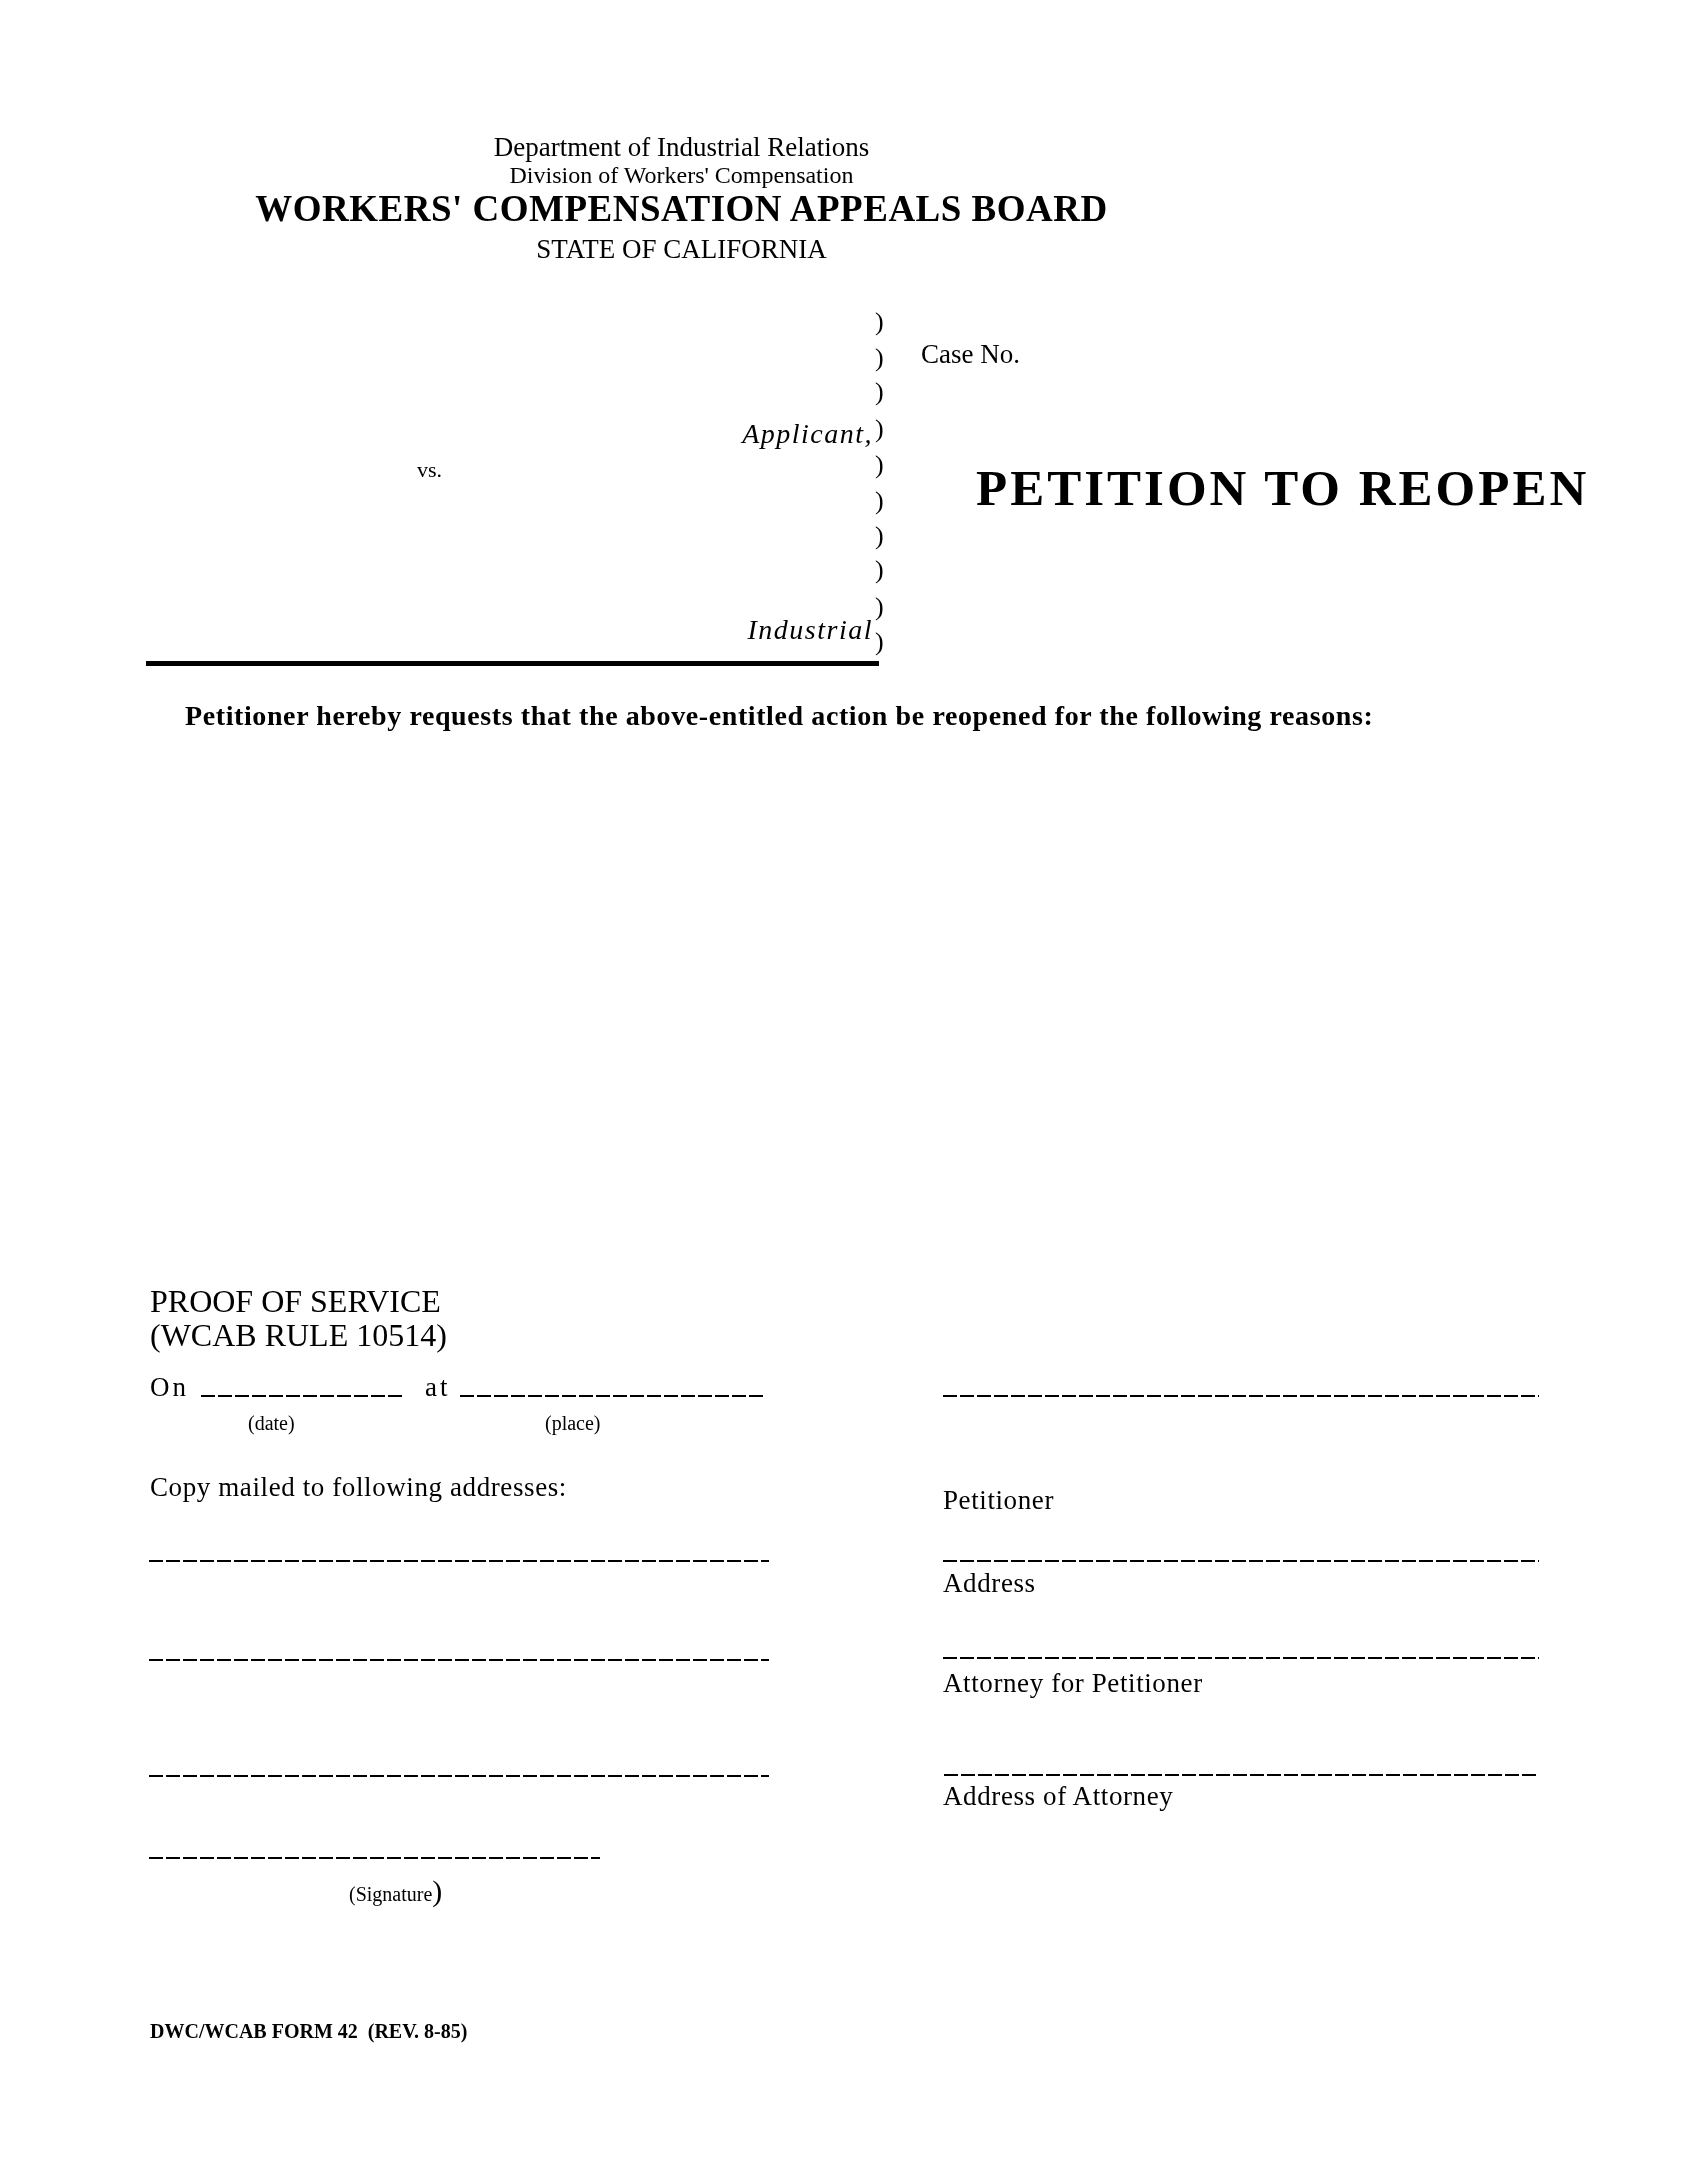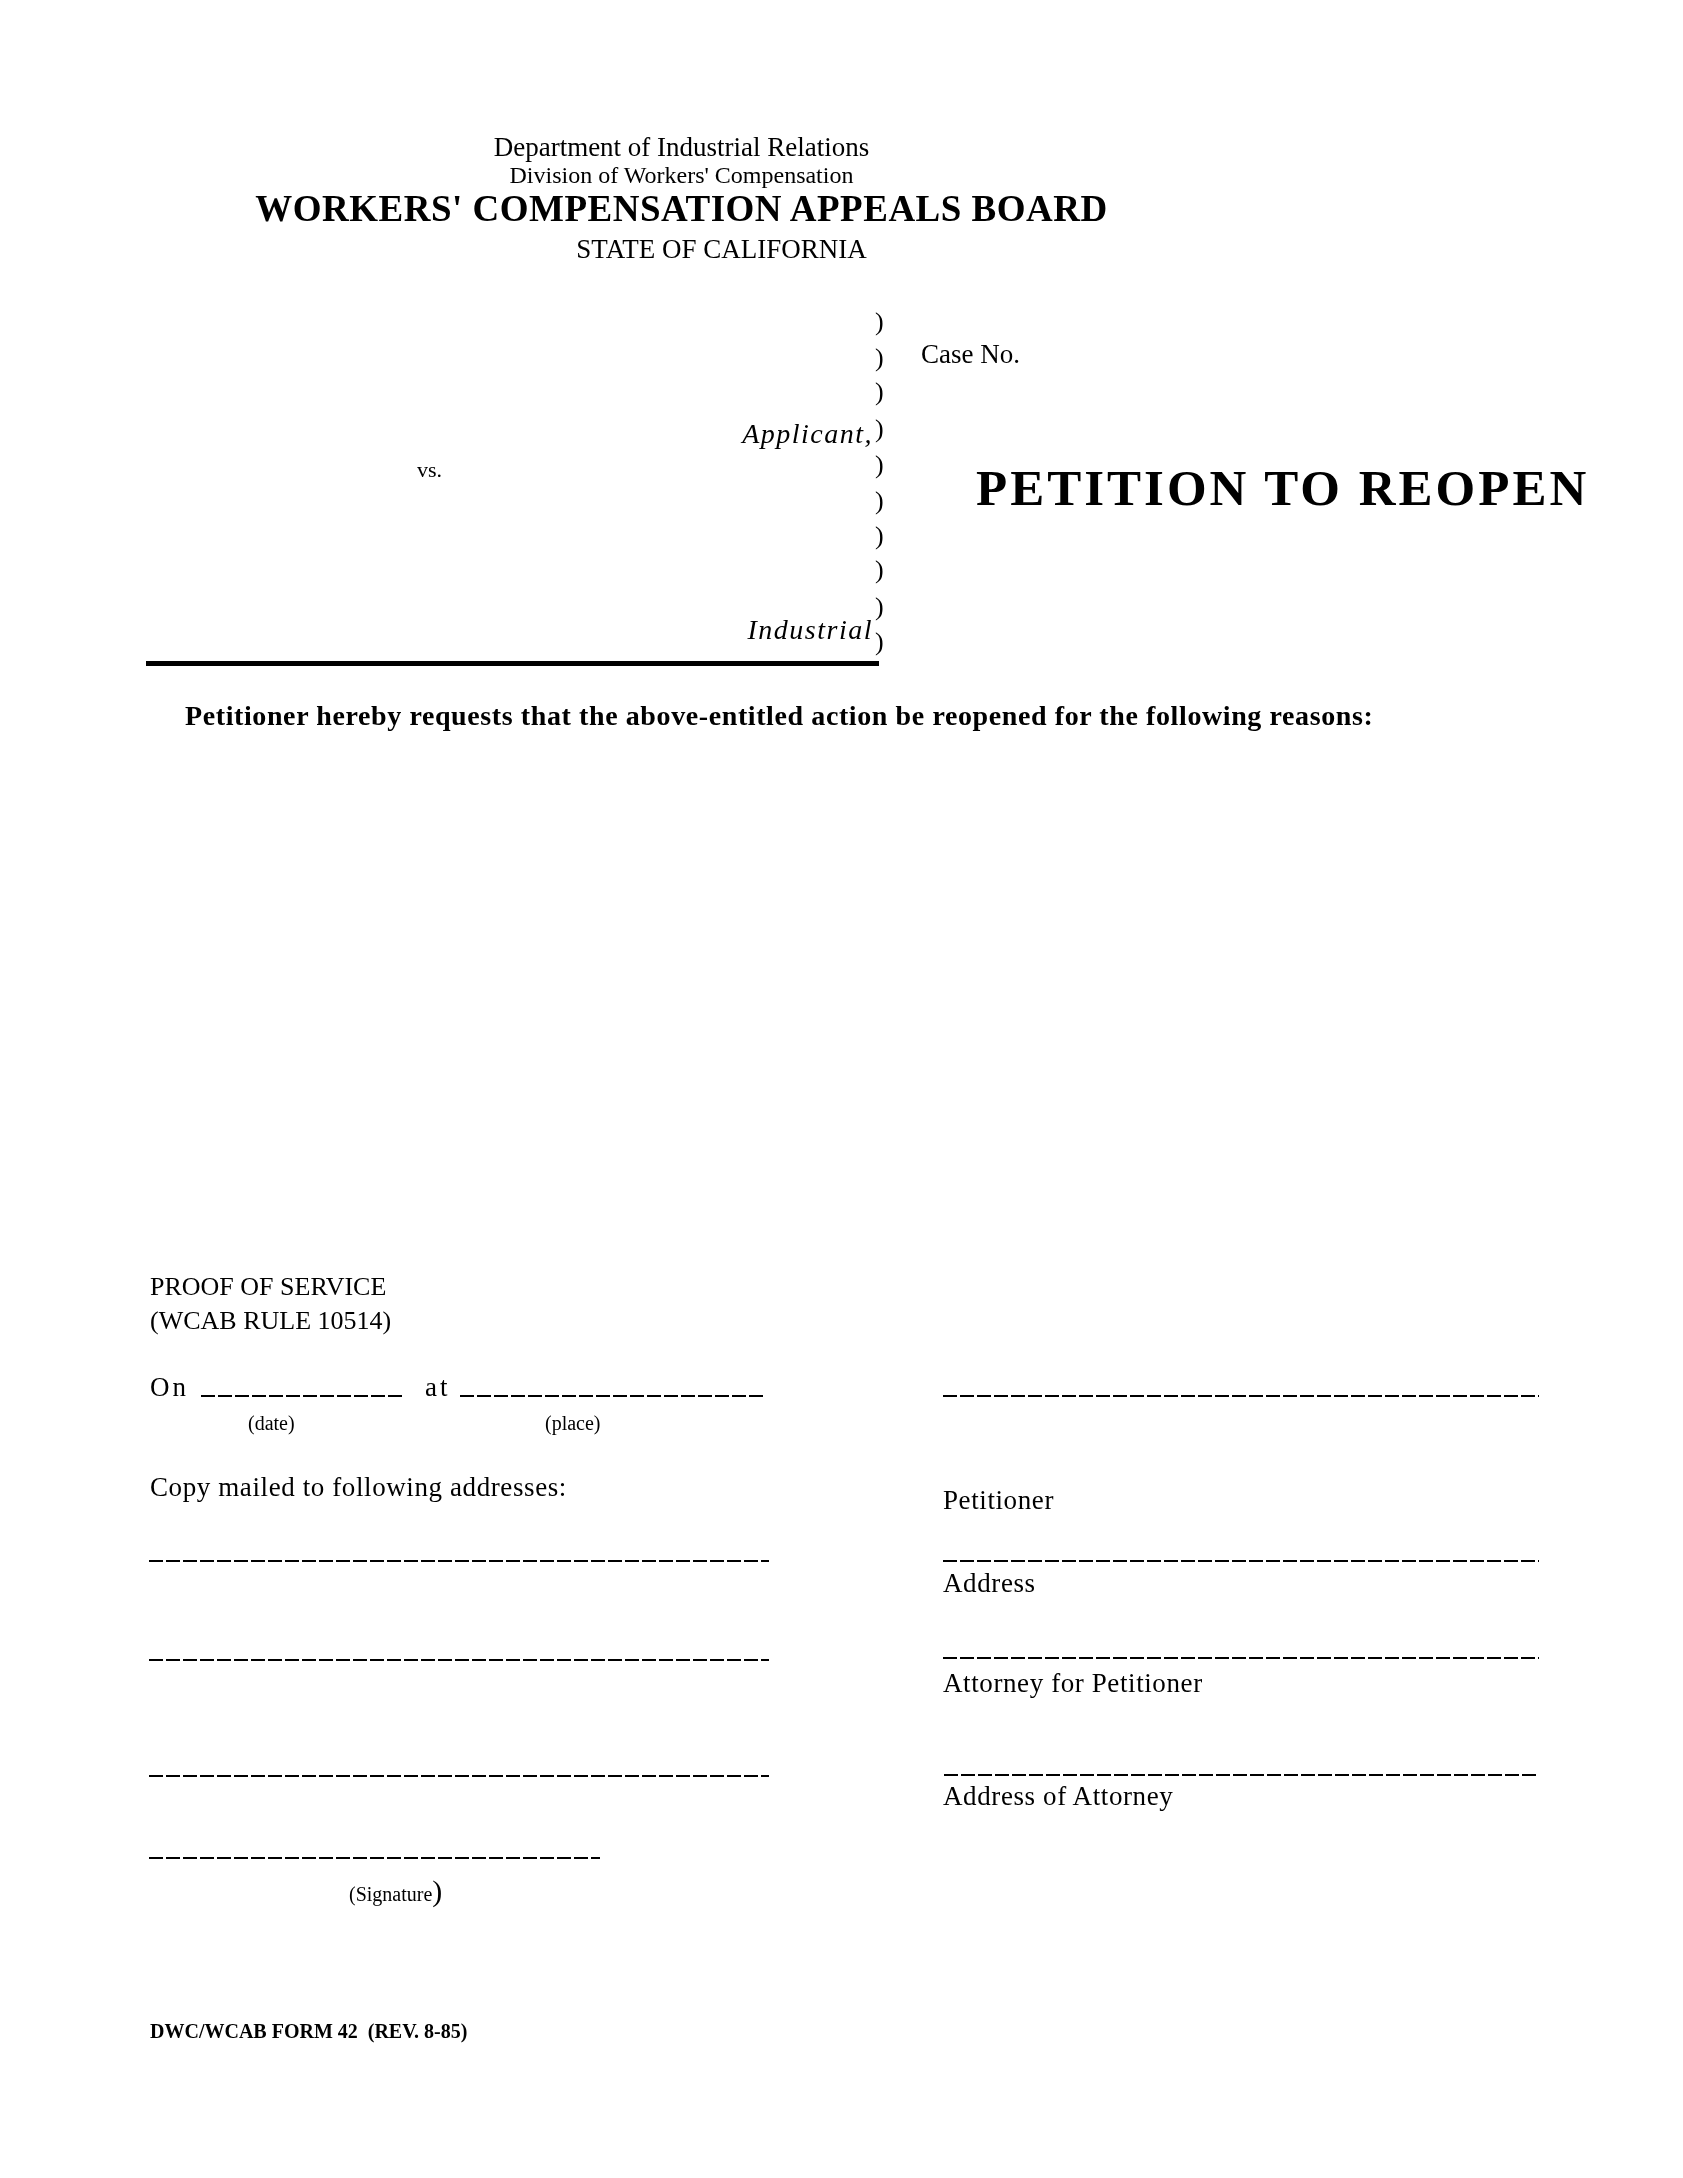--- a/index.html
+++ b/index.html
@@ -10,37 +10,37 @@
   .hdr2 { font-size: 24px; }
   .hdr3 { font-size: 37px; font-weight: bold; letter-spacing: 0.5px; }
   .hdr4 { font-size: 27px; }
   .paren { font-size: 26px; left: 875px; }
   .italic-label { font-style: italic; font-size: 28px; letter-spacing: 1.5px; }
   .case { font-size: 27px; }
   .vs { font-size: 22px; }
   .title { font-size: 51px; font-weight: bold; letter-spacing: 3px; }
   .caption-line { position: absolute; left: 146px; top: 661px; width: 733px; height: 5px; background: #000; }
   .body-text { font-size: 28px; letter-spacing: 0.6px; }
-  .pos-head { font-size: 26px; }
+  .pos-head { font-size: 32px; margin-top: 11px; }
   .pos-head.bold { font-weight: normal; }
   .form-text { font-size: 27px; letter-spacing: 0.6px; }
   .small { font-size: 20px; }
   .dash { position: absolute; height: 2px;
     background: repeating-linear-gradient(to right, #000 0 14px, transparent 14px 17px); }
   .footer { font-size: 20px; font-weight: bold; }
   .big-paren { font-size: 30px; }
   .reasons-area { position: absolute; left: 185px; top: 752px; width: 1356px; height: 495px; }
 </style>
 </head>
 <body>
 
 <div class="abs center hdr1" style="top:134px;">Department of Industrial Relations</div>
 <div class="abs center hdr2" style="top:163px;">Division of Workers' Compensation</div>
 <div class="abs center hdr3" style="top:190px;">WORKERS' COMPENSATION APPEALS BOARD</div>
-<div class="abs center hdr4" style="top:236px;padding-left:40px;">STATE OF CALIFORNIA</div>
+<div class="abs center hdr4" style="top:236px;">STATE OF CALIFORNIA</div>
 
 <div class="abs paren" style="top:309px;">)</div>
 <div class="abs paren" style="top:345px;">)</div>
 <div class="abs paren" style="top:379px;">)</div>
 <div class="abs paren" style="top:416px;">)</div>
 <div class="abs paren" style="top:452px;">)</div>
 <div class="abs paren" style="top:488px;">)</div>
 <div class="abs paren" style="top:523px;">)</div>
 <div class="abs paren" style="top:557px;">)</div>
 <div class="abs paren" style="top:594px;">)</div>

